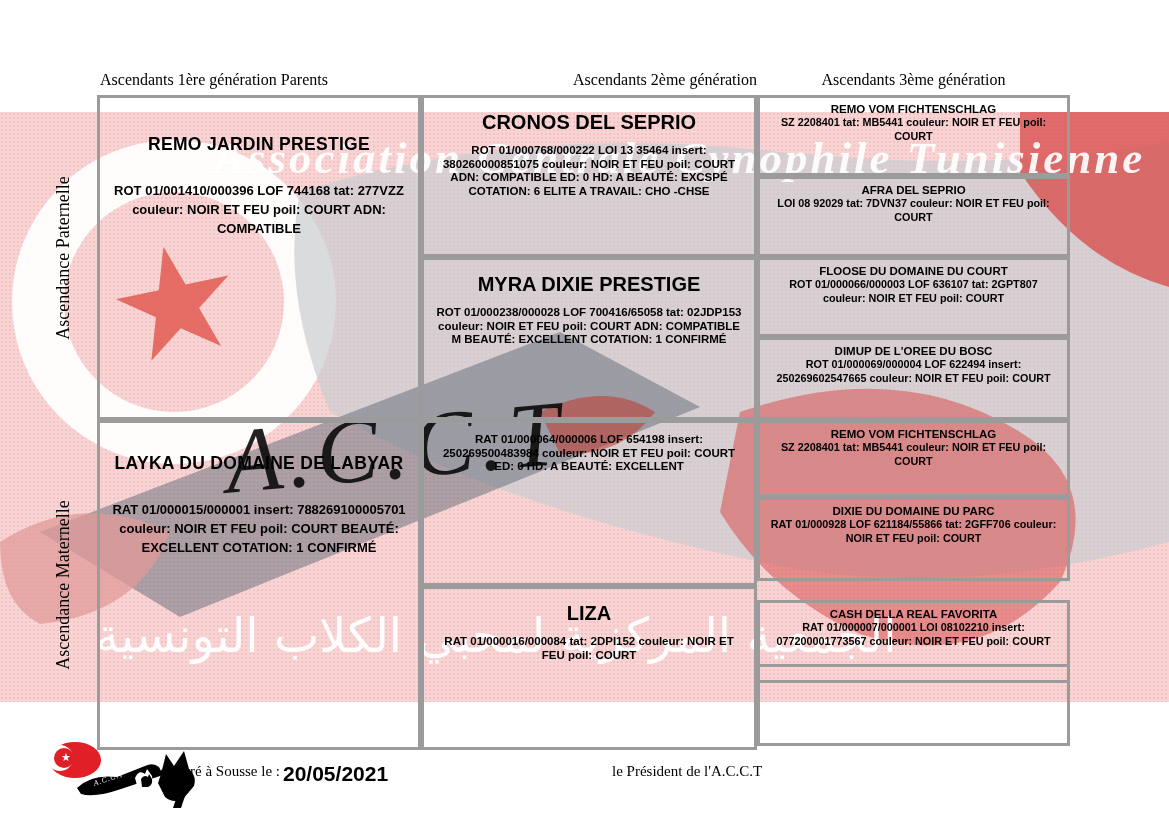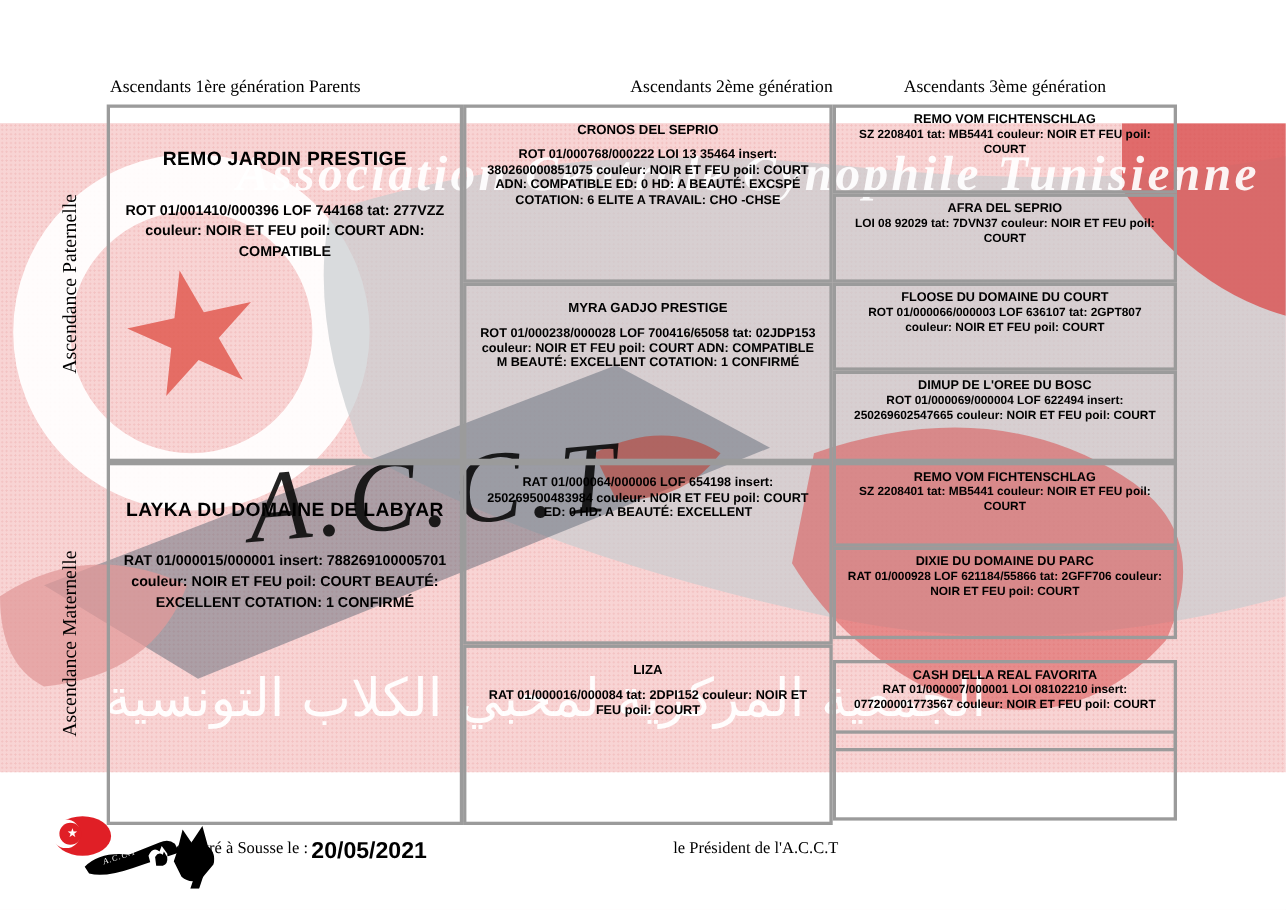--- a/index.html
+++ b/index.html
@@ -25,21 +25,21 @@
   
   .colhead{position:absolute;top:71px;font-family:"Liberation Serif",serif;font-size:16px;color:#000;z-index:3;}
   .vlabel{position:absolute;width:300px;height:22px;text-align:center;transform:rotate(-90deg);
           font-family:"Liberation Serif",serif;font-size:18px;color:#000;z-index:3;}
   
   .box{position:absolute;border:3px solid #9b9b9b;box-sizing:border-box;z-index:2;background:transparent;}
   .bname{font-weight:bold;text-align:center;color:#000;}
   .bdet{font-weight:bold;color:#000;text-align:center;}
   .g1 .bname{margin-top:36px;font-size:17.5px;letter-spacing:.3px;}
   .g1 .bdet{margin-top:26px;font-size:13px;line-height:19px;padding:0 10px;}
-  .g2 .bname{margin-top:13px;font-size:12px;}
+  .g2 .bname{margin-top:13px;font-size:20px;}
   .g2 .bdet{margin-top:10px;font-size:11.5px;line-height:13.5px;padding:0 8px;}
   .g3 .bname{margin-top:5px;font-size:11.5px;}
   .g3 .bdet{margin-top:1px;font-size:10.8px;line-height:13.5px;padding:0 7px;}
   
   .foot-serif{position:absolute;font-family:"Liberation Serif",serif;font-size:15px;color:#000;z-index:3;}
   .foot-date{position:absolute;font-family:"Liberation Sans",sans-serif;font-weight:bold;font-size:21px;color:#000;z-index:3;}
   .logo{position:absolute;left:35px;top:740px;width:160px;height:70px;z-index:3;}
   .logo-ellipse{position:absolute;left:14px;top:2px;width:52px;height:36px;border-radius:50%;background:#e01f26;}
   .logo-moon-outer{position:absolute;left:12px;top:5px;width:26px;height:26px;border-radius:50%;background:#fff;}
   .logo-moon-inner{position:absolute;left:19px;top:8px;width:20px;height:20px;border-radius:50%;background:#e01f26;}
@@ -83,21 +83,21 @@
   <div class="box g1" style="left:97px;top:420px;width:324px;height:330px;">
     <div class="bname" style="margin-top:30px;">LAYKA DU DOMAINE DE LABYAR</div>
     <div class="bdet">RAT 01/000015/000001 insert: 788269100005701 couleur: NOIR ET FEU poil: COURT BEAUTÉ: EXCELLENT COTATION: 1 CONFIRMÉ</div>
   </div>
 
   <div class="box g2" style="left:421px;top:95px;width:336px;height:162px;">
     <div class="bname">CRONOS DEL SEPRIO</div>
     <div class="bdet">ROT 01/000768/000222 LOI 13 35464 insert: 380260000851075 couleur: NOIR ET FEU poil: COURT ADN: COMPATIBLE ED: 0 HD: A BEAUTÉ: EXCSPÉ COTATION: 6 ELITE A TRAVAIL: CHO -CHSE</div>
   </div>
   <div class="box g2" style="left:421px;top:257px;width:336px;height:163px;">
-    <div class="bname">MYRA GADJO PRESTIGE</div>
+    <div class="bname">MYRA DIXIE PRESTIGE</div>
     <div class="bdet">ROT 01/000238/000028 LOF 700416/65058 tat: 02JDP153 couleur: NOIR ET FEU poil: COURT ADN: COMPATIBLE M BEAUTÉ: EXCELLENT COTATION: 1 CONFIRMÉ</div>
   </div>
   <div class="box g2" style="left:421px;top:420px;width:336px;height:166px;">
     <div class="bdet">RAT 01/000064/000006 LOF 654198 insert: 250269500483984 couleur: NOIR ET FEU poil: COURT ED: 0 HD: A BEAUTÉ: EXCELLENT</div>
   </div>
   <div class="box g2" style="left:421px;top:586px;width:336px;height:164px;">
     <div class="bname">LIZA</div>
     <div class="bdet">RAT 01/000016/000084 tat: 2DPI152 couleur: NOIR ET FEU poil: COURT</div>
   </div>
 

